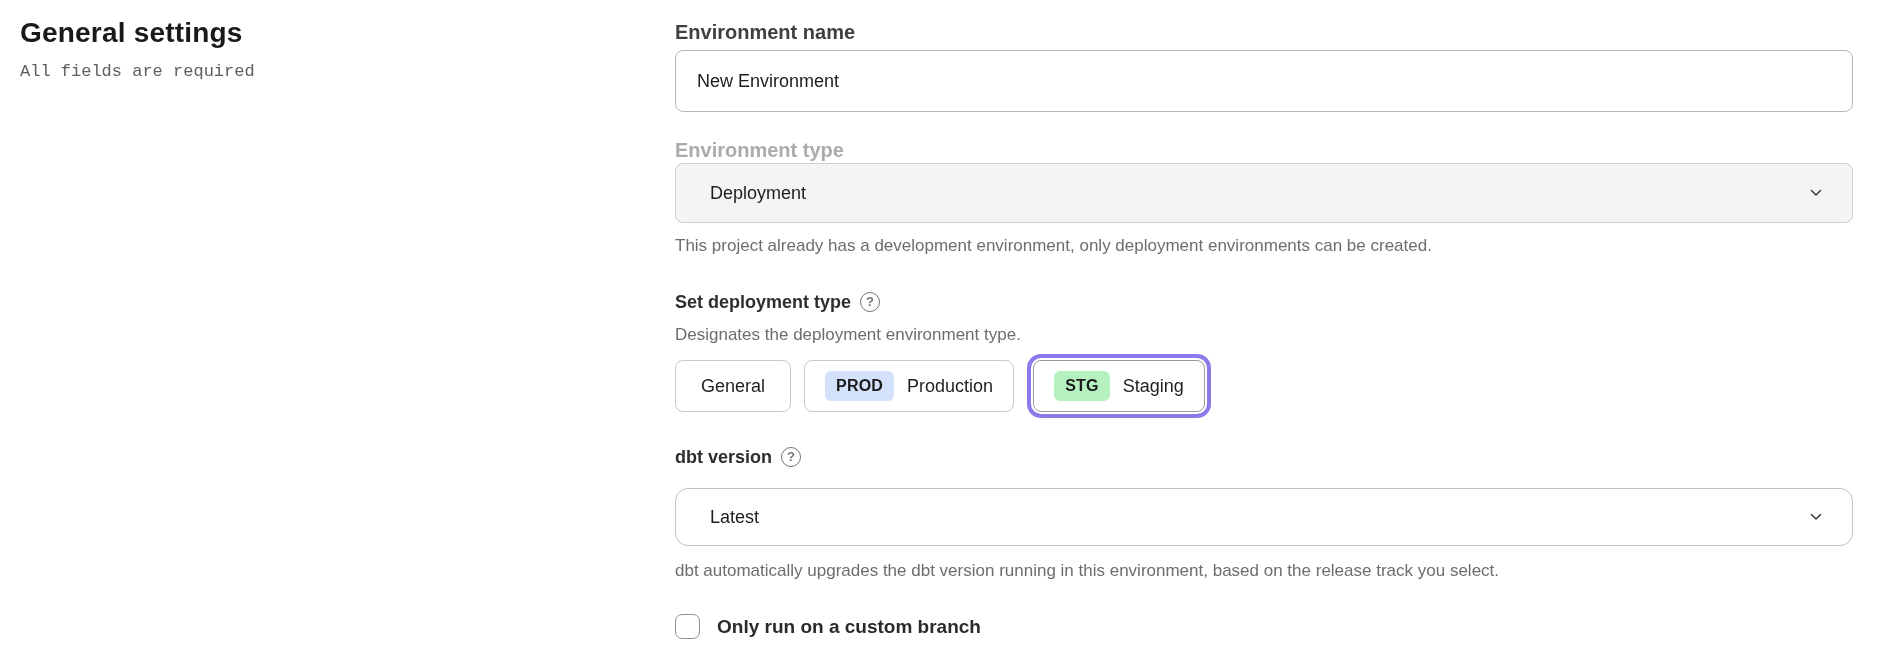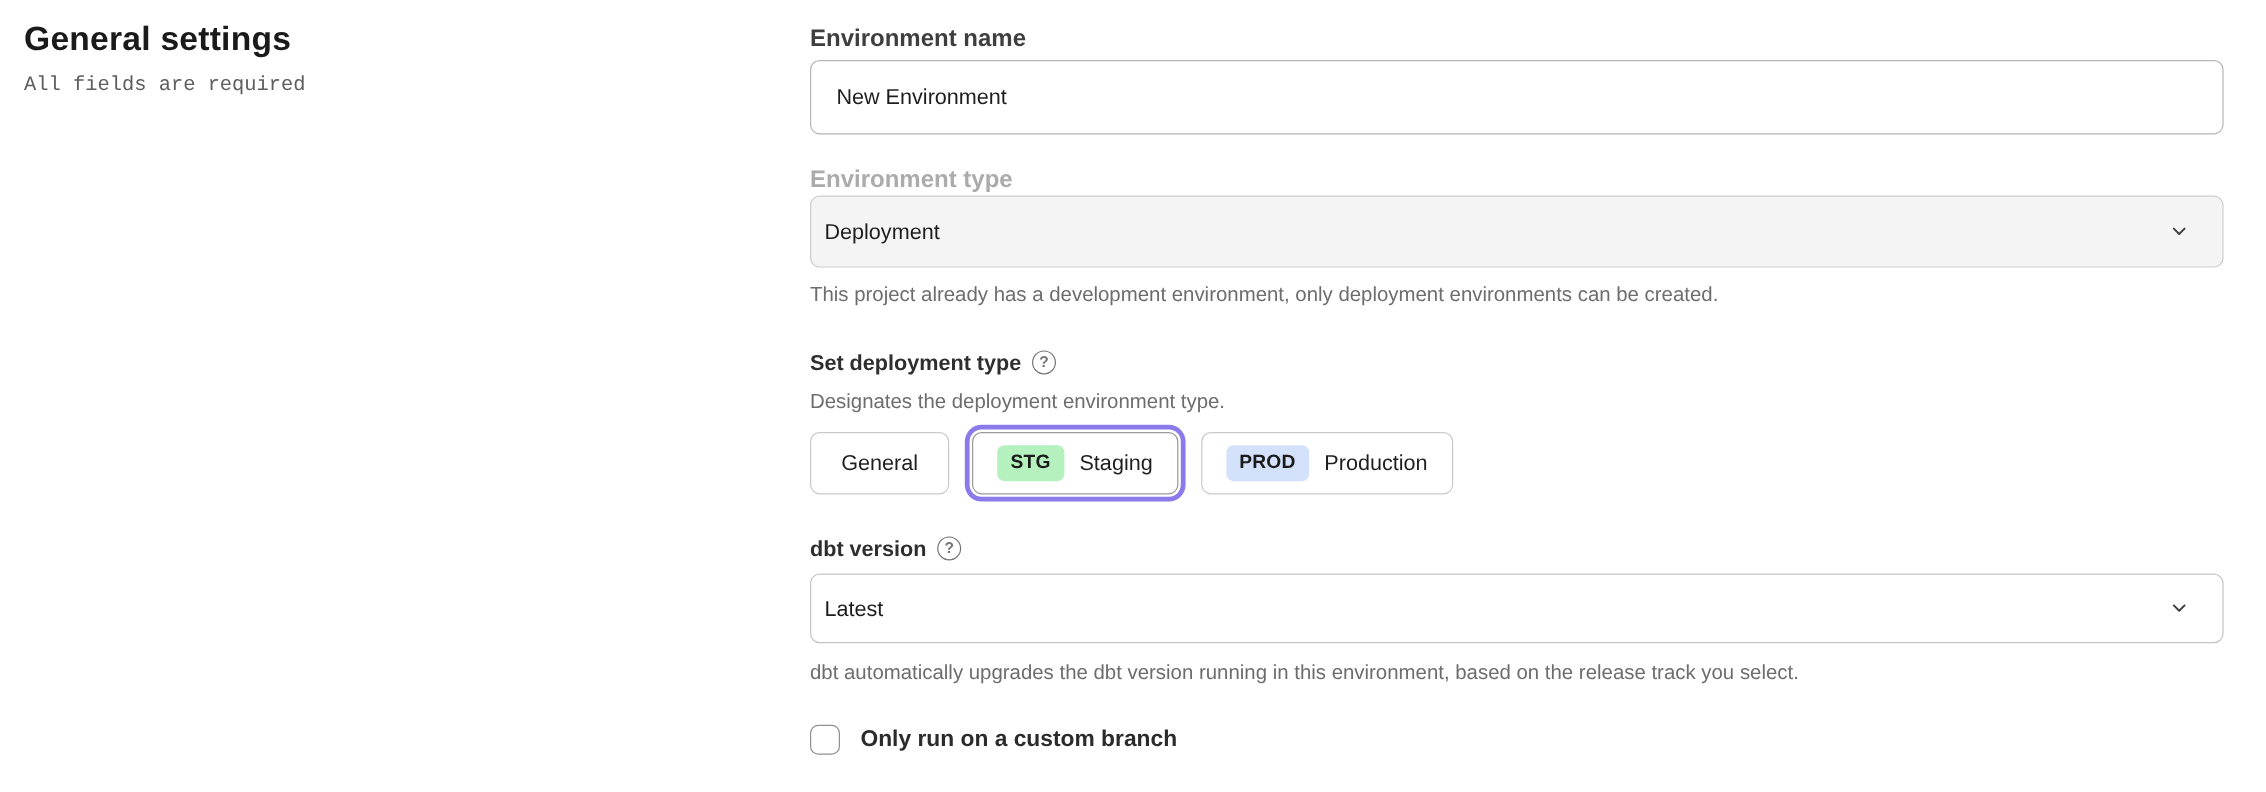--- a/index.html
+++ b/index.html
@@ -57,31 +57,31 @@
     border-radius: 8px;
     outline: none;
   }
 
   .select {
     display: flex;
     align-items: center;
     justify-content: space-between;
     width: 100%;
     height: 60px;
-    padding: 0 20px 0 11px;
+    padding: 0 20px 0 34px;
     font-size: 18px;
     color: #1d1d1d;
     background: #ffffff;
     border: 1px solid #c4c4c4;
     border-radius: 8px;
     cursor: pointer;
   }
   .select.disabled { background: #f4f4f4; border-color: #cdcdcd; }
   .select.env-type { margin-top: 3px; }
-  .select.dbt-version { margin-top: 9px; height: 58px; }
+  .select.dbt-version { margin-top: 19px; height: 58px; border-radius: 13px; }
   .chev { flex: 0 0 auto; margin-right: 8px; }
 
   .helper {
     margin-top: 12px;
     font-size: 17px;
     color: #6d6d6d;
     line-height: 22px;
   }
   .helper.below-select { margin-top: 14px; }
 
@@ -193,27 +193,27 @@
     <div class="section-heading">
       <span>Set deployment type</span>
       <span class="help-icon">?</span>
     </div>
     <p class="section-desc">Designates the deployment environment type.</p>
 
     <div class="btn-row">
       <button class="type-btn">
         <span>General</span>
       </button>
+      <button class="type-btn has-badge">
+        <span class="badge prod">PROD</span>
+        <span>Production</span>
+      </button>
       <button class="type-btn has-badge selected">
         <span class="badge stg">STG</span>
         <span>Staging</span>
-      </button>
-      <button class="type-btn has-badge">
-        <span class="badge prod">PROD</span>
-        <span>Production</span>
       </button>
     </div>
 
     <div class="section-heading">
       <span>dbt version</span>
       <span class="help-icon">?</span>
     </div>
     <div class="select dbt-version">
       <span>Latest</span>
       <svg class="chev" width="16" height="16" viewBox="0 0 16 16" fill="none">

